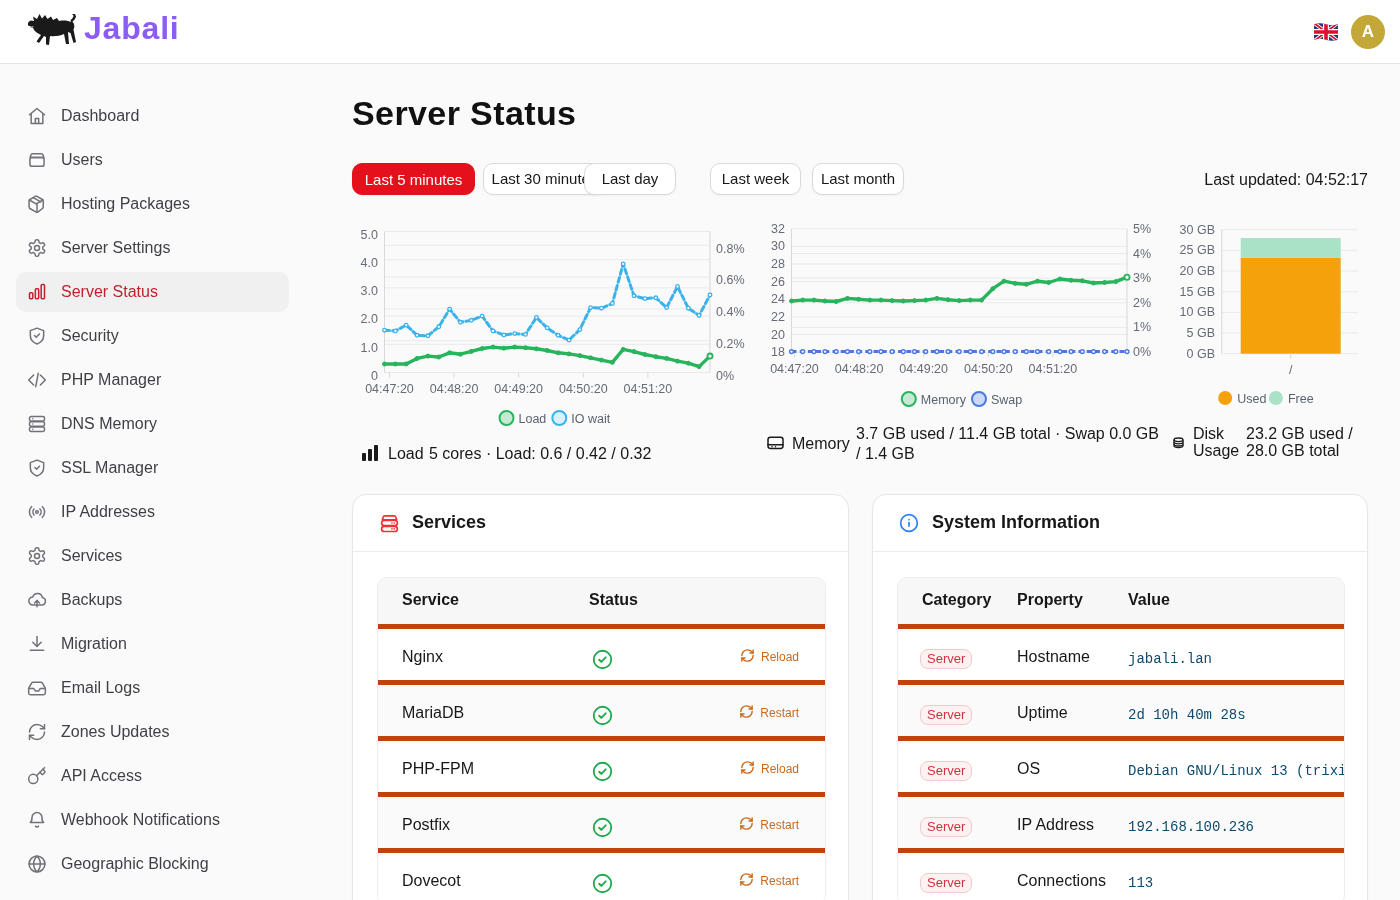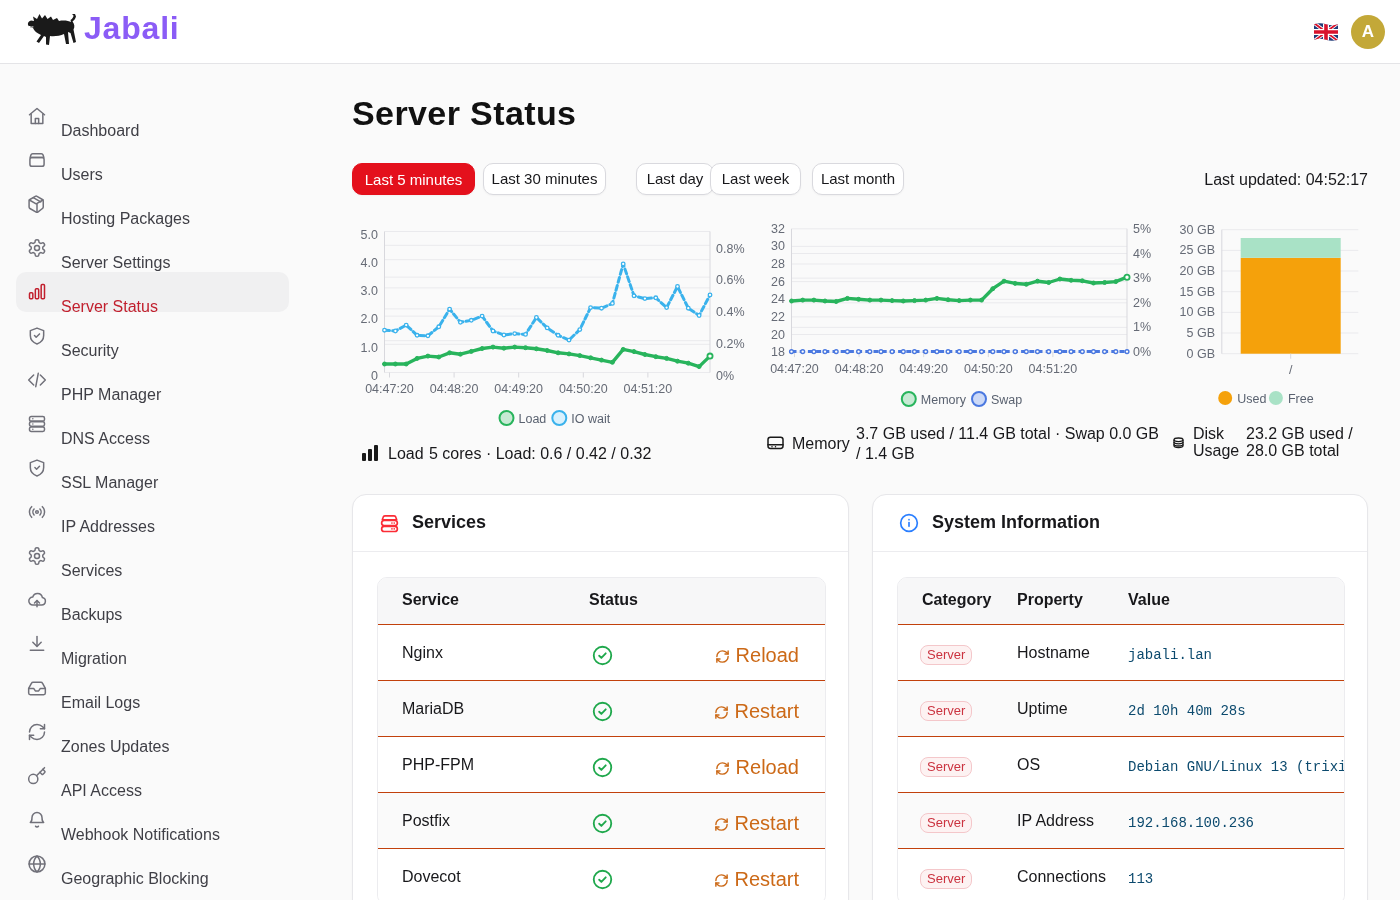--- a/index.html
+++ b/index.html
@@ -4,38 +4,38 @@
 html,body{width:1400px;height:900px;overflow:hidden;}
 body{font-family:"Liberation Sans",sans-serif;background:#fafafa;color:#18181b;}
 .topbar{position:absolute;left:0;top:0;width:1400px;height:64px;background:#fff;border-bottom:1px solid #e4e4e7;}
 .logo{position:absolute;left:27px;top:13px;width:50px;height:33px;}
 .brand{position:absolute;left:84px;top:10px;font-size:32px;font-weight:bold;color:#8b5cf6;letter-spacing:0.8px;}
 .flag{position:absolute;left:1314px;top:23px;width:24px;height:18px;}
 .avatar{position:absolute;left:1351px;top:15px;width:34px;height:34px;border-radius:50%;background:#c3a838;color:#fff;font-size:17px;font-weight:bold;text-align:center;line-height:34px;}
 .side{position:absolute;left:0;top:64px;width:305px;height:836px;}
 .sitem{position:absolute;left:16px;width:273px;height:40px;border-radius:10px;color:#3f3f46;font-size:16px;}
 .sitem svg{position:absolute;left:11px;top:10px;}
-.sitem span{position:absolute;left:45px;top:11px;white-space:nowrap;margin-top:15px;}
+.sitem span{position:absolute;left:45px;top:11px;white-space:nowrap;}
 .sitem.active{background:#f0f0f1;color:#c11f2d;}
 h1.title{position:absolute;left:352px;top:94px;font-size:34px;font-weight:bold;color:#111;letter-spacing:0.4px;}
 .btn{position:absolute;top:163px;height:32px;border-radius:10px;font-size:15px;line-height:30px;text-align:center;background:#fff;border:1px solid #d9d9de;color:#18181b;box-shadow:0 1px 2px rgba(0,0,0,0.04);}
 .btn.red{background:#e4101c;border-color:#e4101c;color:#fff;line-height:32px;}
 .lastupd{position:absolute;top:171px;right:32px;font-size:16px;color:#18181b;}
 .card{position:absolute;top:494px;height:420px;background:#fff;border:1px solid #e7e7ea;border-radius:14px;box-shadow:0 1px 2px rgba(0,0,0,0.04);}
 .chead{position:absolute;left:0;top:0;width:100%;height:57px;border-bottom:1px solid #ececef;}
 .chead .ttl{position:absolute;left:59px;top:17px;font-size:18px;font-weight:bold;color:#18181b;}
 .chead svg{position:absolute;left:26px;top:18px;}
 .tbl{position:absolute;left:24px;top:82px;border:1px solid #ececef;border-radius:10px;overflow:hidden;background:#fff;}
-.trow{position:relative;width:100%;border-top:1px solid #c2410c;font-size:16px;}
+.trow{position:relative;width:100%;border-top:5px solid #c2410c;font-size:16px;}
 .thead{background:#f7f7f8;border-top:none;height:46px;font-weight:bold;}
 .thead .c{top:13px;}
 .c{position:absolute;top:19px;white-space:nowrap;}
 .mono{font-family:"Liberation Mono",monospace;color:#0c4a6e;font-size:14px;}
 .badge{display:inline-block;background:#fdf2f2;border:1px solid #f4c7ca;color:#cb3340;font-size:13px;border-radius:8px;padding:1px 6px;line-height:16px;}
-.act{position:absolute;right:26px;top:19px;color:#cc6917;font-size:20px;white-space:nowrap;}
+.act{position:absolute;right:26px;top:19px;color:#cc6917;font-size:12px;white-space:nowrap;}
 .act svg{vertical-align:-2px;margin-right:6px;}
 </style></head><body>
 <div class="topbar">
     <svg class="logo" viewBox="0 0 100 66" fill="#1a1a1a">
 <path d="M2 24 C1 20 3 16 8 15 L14 16 L12 7 L20 12 L25 2 L30 11 L36 4 L41 12 L48 7 L52 14 L60 10 L64 16 C74 14 84 16 88 18 L87 14 C91 11 93 8 93 5 L90 2 L96 2 L98 7 C97 11 94 15 91 17 C95 22 96 28 93 33 L98 58 L93 60 L87 40 L82 38 L84 62 L78 62 L74 42 C66 46 54 47 46 46 L44 64 L38 63 L38 48 L34 46 L24 60 L19 57 L28 44 C20 40 14 36 12 30 C8 30 4 28 2 24 Z"></path>
 <path d="M4.5 27 q3.5 2.5 7.5 1" fill="none" stroke="#fff" stroke-width="2" stroke-linecap="round"></path>
 </svg>
     <div class="brand">Jabali</div>
     <svg class="flag" viewBox="0 0 60 45">
 <defs>
@@ -108,21 +108,21 @@
       </svg>
       <span>PHP Manager</span>
     </div>
     <div class="sitem" style="top:340px">
       <svg width="20" height="20" viewBox="0 0 24 24" fill="none" stroke="#71717a" stroke-width="1.8" stroke-linecap="round" stroke-linejoin="round">
         <rect x="3" y="3" width="18" height="5.5" rx="2"></rect>
         <rect x="3" y="9.2" width="18" height="5.5" rx="2"></rect>
         <rect x="3" y="15.5" width="18" height="5.5" rx="2"></rect>
         <path d="M7 5.7h.01M7 12h.01M7 18.2h.01"></path>
       </svg>
-      <span>DNS Access</span>
+      <span>DNS Memory</span>
     </div>
     <div class="sitem" style="top:428px">
       <svg width="20" height="20" viewBox="0 0 24 24" fill="none" stroke="#71717a" stroke-width="1.8" stroke-linecap="round" stroke-linejoin="round">
         <circle cx="12" cy="12" r="1.6"></circle>
         <path d="M8.5 15.5a5 5 0 0 1 0-7"></path>
         <path d="M15.5 8.5a5 5 0 0 1 0 7"></path>
         <path d="M5.6 18.4a9 9 0 0 1 0-12.8"></path>
         <path d="M18.4 5.6a9 9 0 0 1 0 12.8"></path>
       </svg>
       <span>IP Addresses</span>
@@ -193,21 +193,21 @@
         <circle cx="12" cy="12" r="9.5"></circle>
         <path d="M2.5 12h19"></path>
         <path d="M12 2.5c2.8 2.6 4 6 4 9.5s-1.2 6.9-4 9.5c-2.8-2.6-4-6-4-9.5s1.2-6.9 4-9.5z"></path>
       </svg>
       <span>Geographic Blocking</span>
     </div>
   </div>
 <h1 class="title">Server Status</h1>
 <div class="btn red" style="left:352px;width:123px">Last 5 minutes</div>
 <div class="btn" style="left:483px;width:123px">Last 30 minutes</div>
-<div class="btn" style="left:636px;width:78px">Last day</div>
+<div class="btn" style="left:584px;width:92px">Last day</div>
 <div class="btn" style="left:710px;width:91px">Last week</div>
 <div class="btn" style="left:812px;width:92px">Last month</div>
 <div class="lastupd">Last updated: 04:52:17</div>
 <svg style="position:absolute;left:352px;top:218px" width="400" height="252" viewBox="352 218 400 252" font-family="Liberation Sans,sans-serif">
     <line x1="384.5" y1="372.5" x2="710.0" y2="372.5" stroke="#eaeaed" stroke-width="1"></line>
     <text x="%．1f" y="0"></text>
     <line x1="384.5" y1="344.3" x2="710.0" y2="344.3" stroke="#eaeaed" stroke-width="1"></line>
     <text x="%．1f" y="0"></text>
     <line x1="384.5" y1="316.1" x2="710.0" y2="316.1" stroke="#eaeaed" stroke-width="1"></line>
     <text x="%．1f" y="0"></text>

